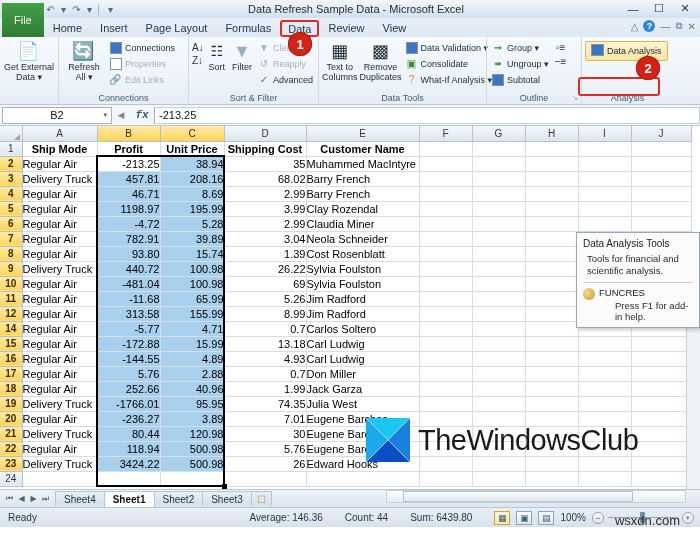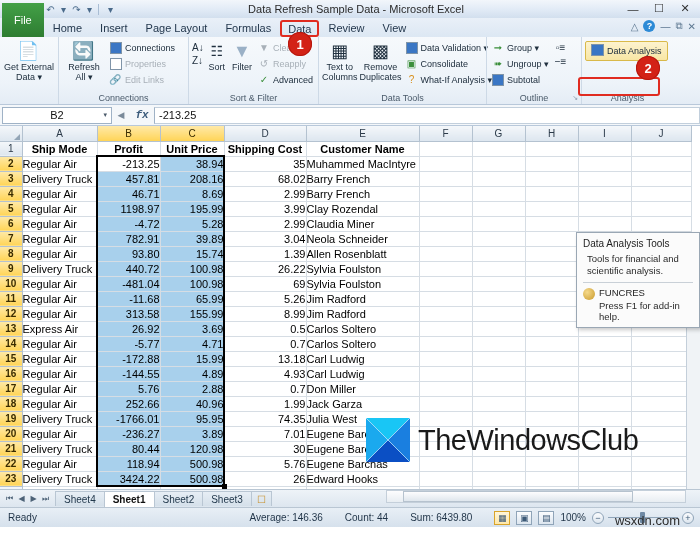--- a/index.html
+++ b/index.html
@@ -193,21 +193,21 @@
     box-shadow: 2px 2px 4px rgba(0,0,0,0.22);
     padding: 5px 6px; overflow: hidden;
   }
   .tt-title { font-size: 10px; color: #1d1d1d; margin-bottom: 4px; }
   .tt-body { font-size: 9.5px; color: #2b2b2b; line-height: 12px; margin-left: 4px; }
   .tt-rule { height: 1px; background: #c9d0d7; margin: 5px 0 4px 0; }
   .tt-foot { display: flex; align-items: flex-start; gap: 4px; }
   .tt-addin { width: 12px; height: 12px; border-radius: 50%;
     background: radial-gradient(circle at 35% 35%,#f5d98a,#c9992a); flex: none; margin-top:1px;}
   .tt-name { font-size: 9.5px; color: #1d1d1d; }
-  .tt-hint { font-size: 9.5px; color: #2b2b2b; margin-left: 16px; }
+  .tt-hint { font-size: 9.5px; color: #2b2b2b; margin-left: 32px; }
 
   
   .vscroll {
     position: absolute; right: 0; top: 126px; width: 14px; height: 363px;
     background: #f0f3f6; border-left: 1px solid #c4cfda;
   }
   .vs-arrow { width: 14px; height: 14px; display:flex; align-items:center; justify-content:center;
               font-size: 7px; color: #5a6a7a; background: linear-gradient(180deg,#fbfcfd,#e4eaf0); border:1px solid #c4cfda;}
   .vs-thumb { position:absolute; left:1px; top:15px; width:12px; height:52px;
               background: linear-gradient(90deg,#fdfdfe,#dfe6ed); border:1px solid #b6c2ce; border-radius:2px;}
@@ -588,21 +588,21 @@
             <td class="cell"></td>
             <td class="cell"></td>
             <td class="cell"></td>
           </tr>
           <tr>
             <th class="rhead sel">8</th>
             <td class="cell ">Regular Air</td>
             <td class="cell num selfill">93.80</td>
             <td class="cell num selfill">15.74</td>
             <td class="cell num">1.39</td>
-            <td class="cell ">Allen Rosenblatt</td>
+            <td class="cell ">Cost Rosenblatt</td>
             <td class="cell"></td>
             <td class="cell"></td>
             <td class="cell"></td>
             <td class="cell"></td>
             <td class="cell"></td>
           </tr>
           <tr>
             <th class="rhead sel">9</th>
             <td class="cell ">Delivery Truck</td>
             <td class="cell num selfill">440.72</td>
@@ -641,33 +641,20 @@
             <td class="cell"></td>
             <td class="cell"></td>
           </tr>
           <tr>
             <th class="rhead sel">12</th>
             <td class="cell ">Regular Air</td>
             <td class="cell num selfill">313.58</td>
             <td class="cell num selfill">155.99</td>
             <td class="cell num">8.99</td>
             <td class="cell ">Jim Radford</td>
-            <td class="cell"></td>
-            <td class="cell"></td>
-            <td class="cell"></td>
-            <td class="cell"></td>
-            <td class="cell"></td>
-          </tr>
-          <tr>
-            <th class="rhead sel">13</th>
-            <td class="cell ">Express Air</td>
-            <td class="cell num selfill">26.92</td>
-            <td class="cell num selfill">3.69</td>
-            <td class="cell num">0.5</td>
-            <td class="cell ">Carlos Soltero</td>
             <td class="cell"></td>
             <td class="cell"></td>
             <td class="cell"></td>
             <td class="cell"></td>
             <td class="cell"></td>
           </tr>
           <tr>
             <th class="rhead sel">14</th>
             <td class="cell ">Regular Air</td>
             <td class="cell num selfill">-5.77</td>

